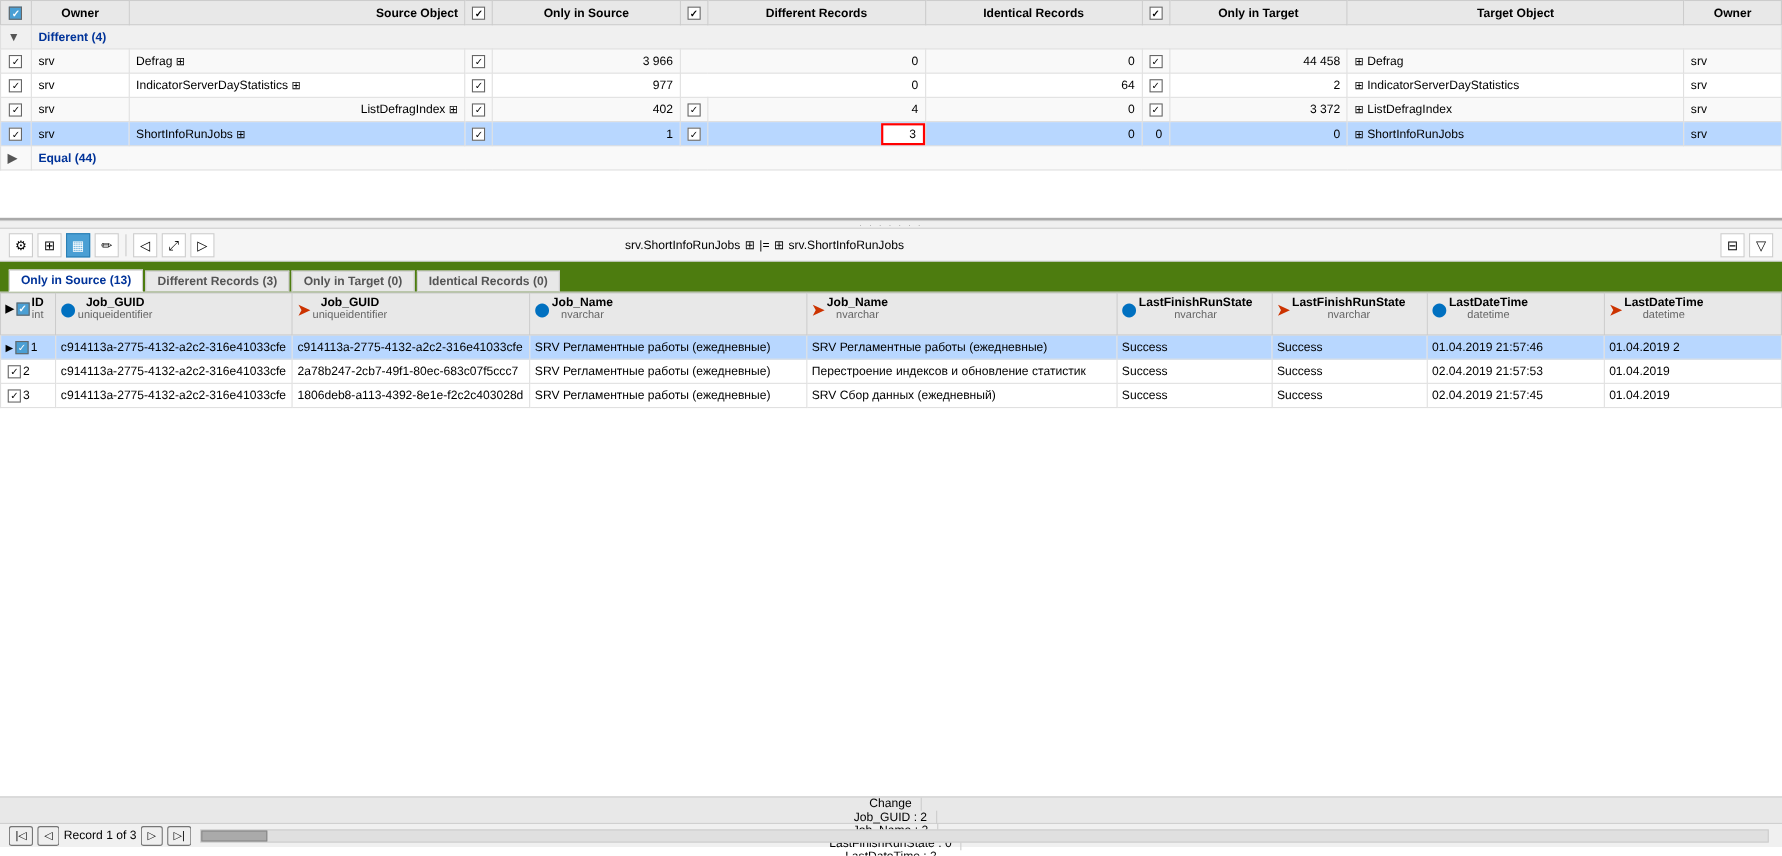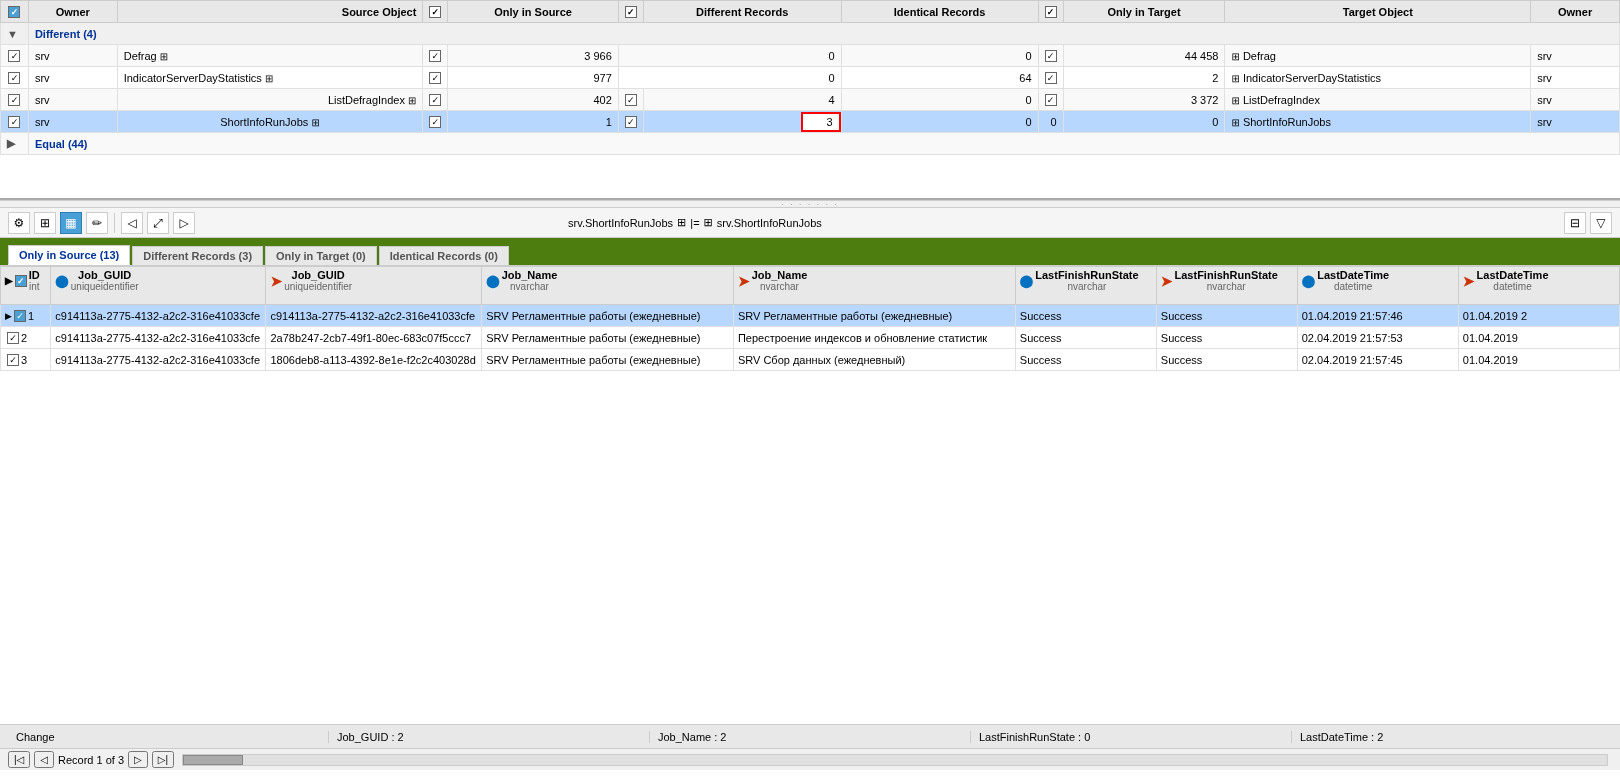--- a/index.html
+++ b/index.html
@@ -74,21 +74,21 @@
     .detail-table td {
       border: 1px solid #e0e0e0;
       padding: 2px 4px;
       height: 22px;
       white-space: nowrap;
     }
     .detail-table tr.selected-active td { background: #b8d7ff; }
     .expand-arrow { cursor: pointer; font-size: 10px; }
 
     
-    .status-bar { height: 24px; background: #e8e8e8; border-top: 1px solid #ccc; display: flex; align-items: center; padding: 0 8px; gap: 0; }
+    .status-bar { height: 24px; background: #e8e8e8; border-top: 1px solid #ccc; display: flex; align-items: center; padding: 0 8px; gap: 0; flex-direction: column; }
     .status-section { flex: 1; padding: 0 8px; border-right: 1px solid #ccc; font-size: 11px; }
     .status-section:last-child { border-right: none; }
 
     
     .nav-bar { height: 22px; background: #f0f0f0; border-top: 1px solid #ccc; display: flex; align-items: center; padding: 0 8px; gap: 4px; font-size: 11px; }
     .nav-btn { cursor: pointer; font-size: 10px; padding: 1px 4px; }
     .scroll-track { flex: 1; height: 12px; background: #e0e0e0; border: 1px solid #ccc; position: relative; margin: 0 4px; }
     .scroll-thumb { position: absolute; left: 0; top: 0; width: 60px; height: 100%; background: #aaa; border: 1px solid #888; }
 
     
@@ -168,21 +168,21 @@
         <td class="number-cell">0</td>
         <td class="checkbox-cell"><span class="chk checked"></span></td>
         <td class="number-cell">3 372</td>
         <td><span style="font-size:10px">⊞</span> ListDefragIndex</td>
         <td>srv</td>
       </tr>
 
       <tr class="selected-active">
         <td class="checkbox-cell"><span class="chk checked"></span></td>
         <td>srv</td>
-        <td style="text-align:center">ShortInfoRunJobs <span style="font-size:10px">⊞</span></td>
+        <td style="text-align:left">ShortInfoRunJobs <span style="font-size:10px">⊞</span></td>
         <td class="checkbox-cell"><span class="chk checked"></span></td>
         <td class="number-cell">1</td>
         <td class="checkbox-cell"><span class="chk checked"></span></td>
         <td class="number-cell" style="padding:0">
           <div class="highlight-red" style="padding:2px 6px;min-width:40px;display:inline-block">3</div>
         </td>
         <td class="number-cell">0</td>
         <td class="number-cell">0</td>
         <td class="number-cell">0</td>
         <td><span style="font-size:10px">⊞</span> ShortInfoRunJobs</td>

